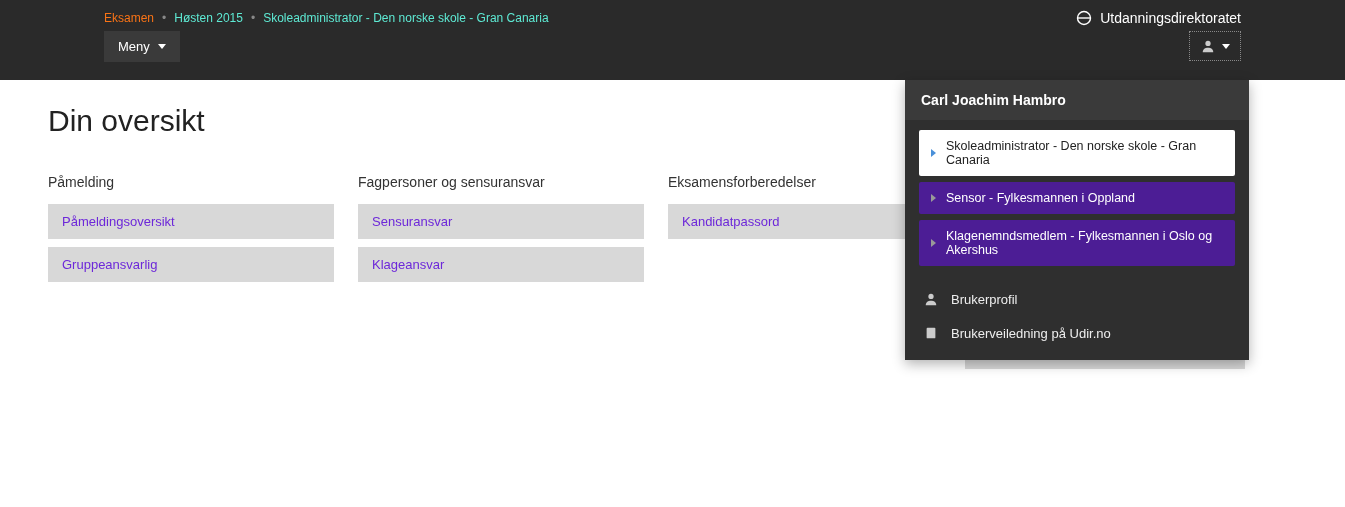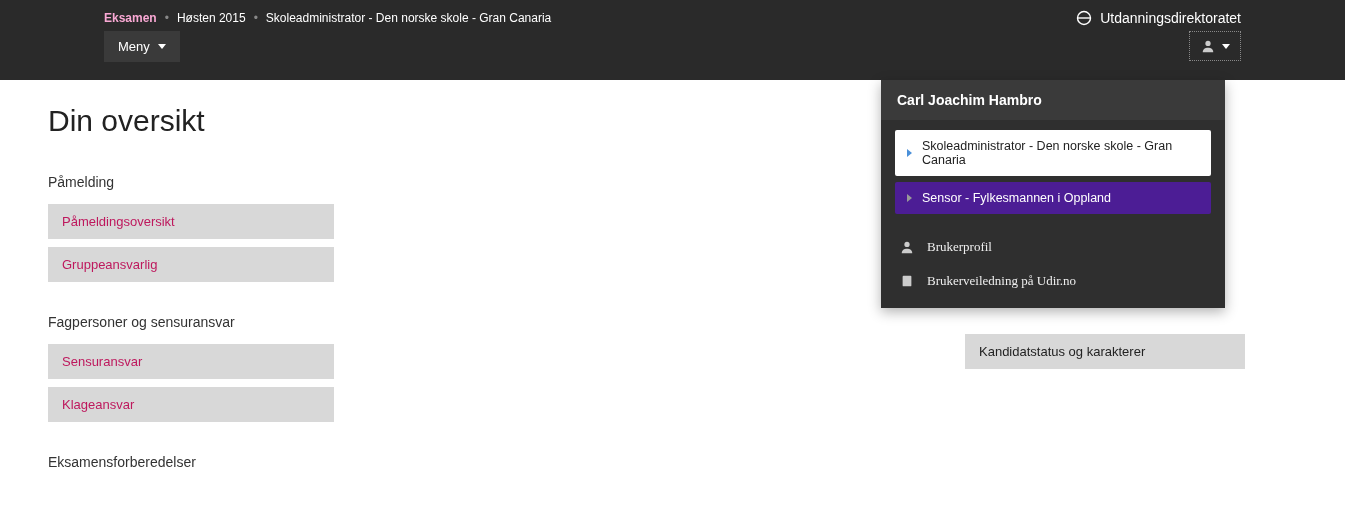--- a/index.html
+++ b/index.html
@@ -2,51 +2,51 @@
 <html><head>
   <meta charset="utf-8">
   <style>
     * { margin: 0; padding: 0; box-sizing: border-box; }
     body { font-family: -apple-system, BlinkMacSystemFont, "Segoe UI", Arial, sans-serif; background: #fff; width: 1345px; }
     
     .header { background: #2a2a2a; color: #fff; }
     .header-top { display: flex; justify-content: space-between; align-items: center; padding: 8px 104px; height: 36px; }
     .breadcrumb { display: flex; align-items: center; gap: 8px; font-size: 12px; }
     .breadcrumb .sep { color: #888; }
-    .breadcrumb .item { color: #ffffff; }
-    .breadcrumb .item.strong { font-weight: 700; color: #f9a8d4; }
+    .breadcrumb .item { color: #5eead4; }
+    .breadcrumb .item.strong { font-weight: 400; color: #f97316; }
     
     .brand { display: flex; align-items: flex-end; gap: 8px; font-size: 14px; color: #fff; }
     .brand-icon { width: 16px; height: 16px; }
     
     .header-bottom { display: flex; justify-content: space-between; align-items: center; padding: 0 104px 24px; height: 44px; }
     .menu-btn { background: #3a3a3a; border: none; color: #fff; padding: 8px 14px; font-size: 13px; cursor: pointer; display: flex; align-items: center; gap: 8px; }
     .user-btn { background: transparent; border: 1px dotted #888; color: #fff; padding: 6px 10px; cursor: pointer; display: flex; align-items: center; gap: 6px; }
     .user-btn-wrap { position: relative; }
     
     .chevron-down { display: inline-block; width: 0; height: 0; border-left: 4px solid transparent; border-right: 4px solid transparent; border-top: 5px solid currentColor; }
     .caret-right { display: inline-block; width: 0; height: 0; border-top: 4px solid transparent; border-bottom: 4px solid transparent; border-left: 5px solid currentColor; }
     
     .content { padding: 24px 48px; position: relative; }
     .page-title { font-size: 30px; font-weight: 400; color: #222; margin-bottom: 36px; }
     
-    .columns { display: flex; gap: 24px; flex-direction: column; }
+    .columns { display: flex; gap: 24px; }
     .col { flex: 1; max-width: 286px; }
     .col-title { font-size: 14px; font-weight: 400; color: #333; margin-bottom: 14px; }
-    .link-item { display: block; background: #d8d8d8; color: #be185d; padding: 10px 14px; font-size: 13px; margin-bottom: 8px; cursor: pointer; text-decoration: none; }
+    .link-item { display: block; background: #d8d8d8; color: #6d28d9; padding: 10px 14px; font-size: 13px; margin-bottom: 8px; cursor: pointer; text-decoration: none; }
     
-    .user-dropdown { position: absolute; top: 80px; right: 120px; width: 344px; background: #2f2f2f; color: #fff; z-index: 100; box-shadow: 0 4px 12px rgba(0,0,0,0.3); }
+    .user-dropdown { position: absolute; top: 80px; right: 96px; width: 344px; background: #2f2f2f; color: #fff; z-index: 100; box-shadow: 0 4px 12px rgba(0,0,0,0.3); }
     .dropdown-name { padding: 12px 16px; font-size: 14px; font-weight: 600; background: #3a3a3a; }
     .dropdown-roles { padding: 10px 14px; display: flex; flex-direction: column; gap: 6px; }
     .role-item { display: flex; align-items: center; gap: 10px; padding: 9px 12px; font-size: 12.5px; cursor: pointer; border-radius: 2px; }
     .role-item.active { background: #fff; color: #222; }
     .role-item.active .caret-right { border-left-color: #4a90d9; }
     .role-item.inactive { background: #4c1d95; color: #fff; }
     .role-item.inactive .caret-right { border-left-color: #999; }
-    .dropdown-links { padding: 6px 0 10px; font-family: Liberation Serif, serif; }
+    .dropdown-links { padding: 6px 0 10px; }
     .dropdown-link { display: flex; align-items: center; gap: 12px; padding: 9px 18px; font-size: 13px; color: #eee; cursor: pointer; }
     .dd-icon { width: 16px; height: 16px; display: inline-flex; align-items: center; justify-content: center; color: #ccc; }
     
     .behind-item { position: absolute; left: 965px; top: 334px; background: #d8d8d8; color: #222; padding: 10px 14px; font-size: 13px; width: 280px; z-index: 1; }
   </style>
 </head>
 <body>
 
 <div class="header">
   <div class="header-top">
@@ -94,36 +94,41 @@
       <a class="link-item">Påmeldingsoversikt</a>
       <a class="link-item">Gruppeansvarlig</a>
     </div>
     <div class="col">
       <div class="col-title">Fagpersoner og sensuransvar</div>
       <a class="link-item">Sensuransvar</a>
       <a class="link-item">Klageansvar</a>
     </div>
     <div class="col">
       <div class="col-title">Eksamensforberedelser</div>
+      <a class="link-item">Kandidatpassord</a>
     </div>
   </div>
 </div>
 
 <div class="behind-item">Kandidatstatus og karakterer</div>
 
 <div class="user-dropdown">
   <div class="dropdown-name">Carl Joachim Hambro</div>
   <div class="dropdown-roles">
     <div class="role-item active">
       <span class="caret-right"></span>
       <span>Skoleadministrator - Den norske skole - Gran Canaria</span>
     </div>
     <div class="role-item inactive">
       <span class="caret-right"></span>
       <span>Sensor - Fylkesmannen i Oppland</span>
+    </div>
+    <div class="role-item inactive">
+      <span class="caret-right"></span>
+      <span>Klagenemndsmedlem - Fylkesmannen i Oslo og Akershus</span>
     </div>
   </div>
   <div class="dropdown-links">
     <div class="dropdown-link">
       <span class="dd-icon">
         <svg viewBox="0 0 16 16" width="14" height="14" fill="#ccc">
             <circle cx="8" cy="5" r="3"></circle>
             <path d="M2 15c0-3.3 2.7-5 6-5s6 1.7 6 5"></path>
           </svg>
       </span>

